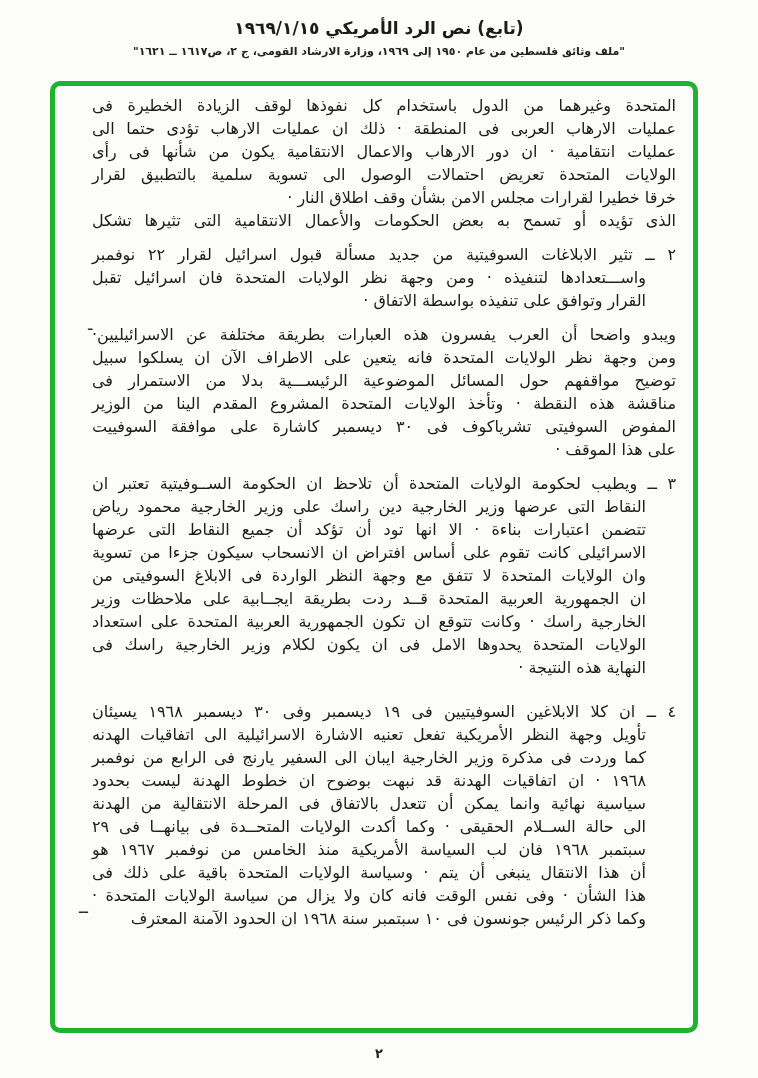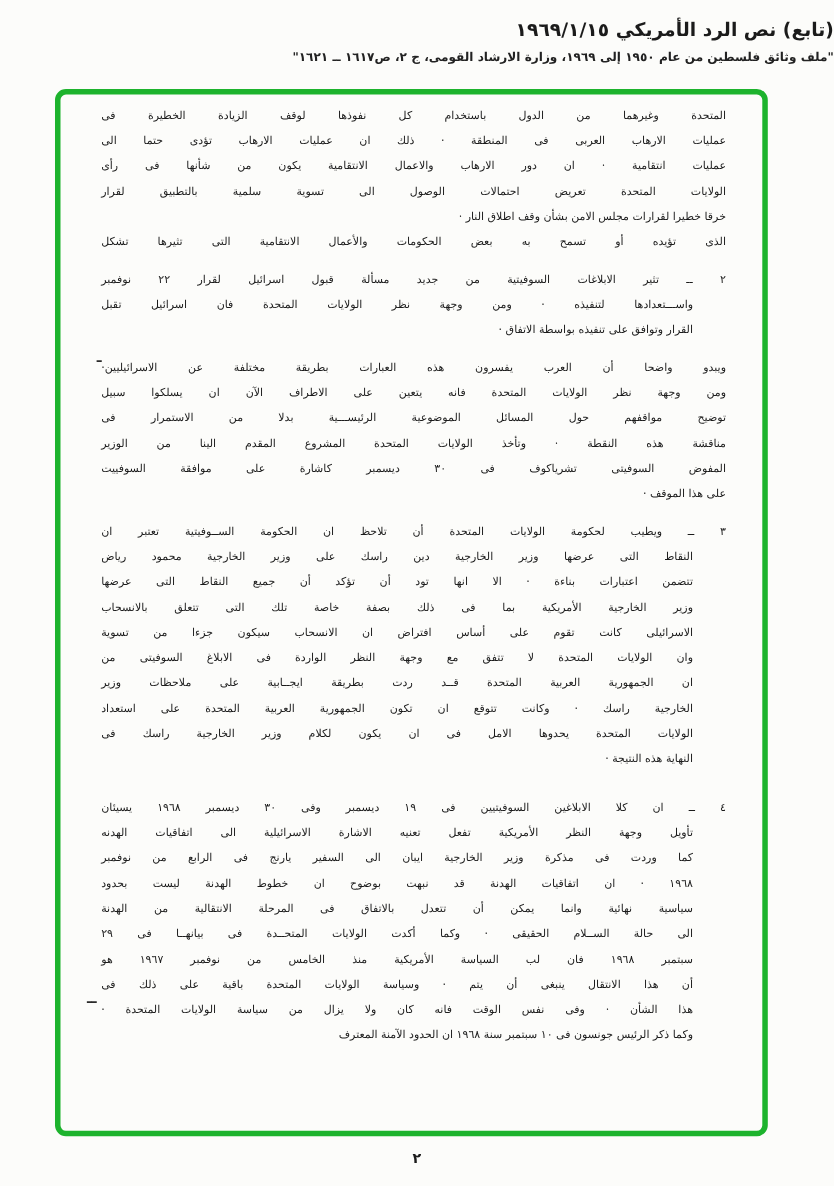--- a/index.html
+++ b/index.html
@@ -4,33 +4,33 @@
 <style>
   html,body { margin:0; padding:0; }
   body {
     width:758px; height:1078px; position:relative;
     background:#fcfcfa; color:#1b1b1b;
     font-family:"DejaVu Sans", sans-serif;
     overflow:hidden;
   }
   .page { position:absolute; inset:0; }
 
-  .header { position:absolute; top:18px; left:0; right:0; }
+  .header { position:absolute; top:18px; left:0; right:0; text-align:center; }
   .title   { font-size:17px; font-weight:bold; letter-spacing:0.2px; }
   .citation{ font-size:11px; font-weight:bold; margin-top:7px; color:#222; }
 
   .frame {
     position:absolute; left:50px; top:81px;
     width:638px; height:942px;
     border:5px solid #1db32d; border-radius:10px;
     background:transparent;
   }
   .doc-body {
-    position:absolute; top:8px; right:33px; left:37px;
-    font-size:10px; line-height:23px;
+    position:absolute; top:8px; right:17px; left:37px;
+    font-size:16px; line-height:23px;
     direction:rtl;
   }
   .para { margin:0; }
   .para + .para { margin-top:11px; }
   .para:last-child { margin-top:21px; }
   .line {
     text-align:justify; text-align-last:justify;
     white-space:normal;
   }
   .line.last { text-align-last:right; }
@@ -76,21 +76,20 @@
           <div class="line">ومن وجهة نظر الولايات المتحدة فانه يتعين على الاطراف الآن ان يسلكوا سبيل</div>
           <div class="line">توضيح مواقفهم حول المسائل الموضوعية الرئيســـية بدلا من الاستمرار فى</div>
           <div class="line">مناقشة هذه النقطة · وتأخذ الولايات المتحدة المشروع المقدم الينا من الوزير</div>
           <div class="line">المفوض السوفيتى تشرياكوف فى ٣٠ ديسمبر كاشارة على موافقة السوفييت</div>
           <div class="line last">على هذا الموقف ·</div>
         </div>
         <div class="para numbered">
           <div class="line first">٣ ــ ويطيب لحكومة الولايات المتحدة أن تلاحظ ان الحكومة الســوفيتية تعتبر ان</div>
           <div class="line">النقاط التى عرضها وزير الخارجية دين راسك على وزير الخارجية محمود رياض</div>
           <div class="line">تتضمن اعتبارات بناءة · الا انها تود أن تؤكد أن جميع النقاط التى عرضها</div>
-          <div class="line">وزير الخارجية الأمريكية بما فى ذلك بصفة خاصة تلك التى تتعلق بالانسحاب</div>
           <div class="line">الاسرائيلى كانت تقوم على أساس افتراض ان الانسحاب سيكون جزءا من تسوية</div>
           <div class="line">وان الولايات المتحدة لا تتفق مع وجهة النظر الواردة فى الابلاغ السوفيتى من</div>
           <div class="line">ان الجمهورية العربية المتحدة قــد ردت بطريقة ايجــابية على ملاحظات وزير</div>
           <div class="line">الخارجية راسك · وكانت تتوقع ان تكون الجمهورية العربية المتحدة على استعداد</div>
           <div class="line">الولايات المتحدة يحدوها الامل فى ان يكون لكلام وزير الخارجية راسك فى</div>
           <div class="line last">النهاية هذه النتيجة ·</div>
         </div>
         <div class="para numbered">
           <div class="line first">٤ ــ ان كلا الابلاغين السوفيتيين فى ١٩ ديسمبر وفى ٣٠ ديسمبر ١٩٦٨ يسيئان</div>
           <div class="line">تأويل وجهة النظر الأمريكية تفعل تعنيه الاشارة الاسرائيلية الى اتفاقيات الهدنه</div>

